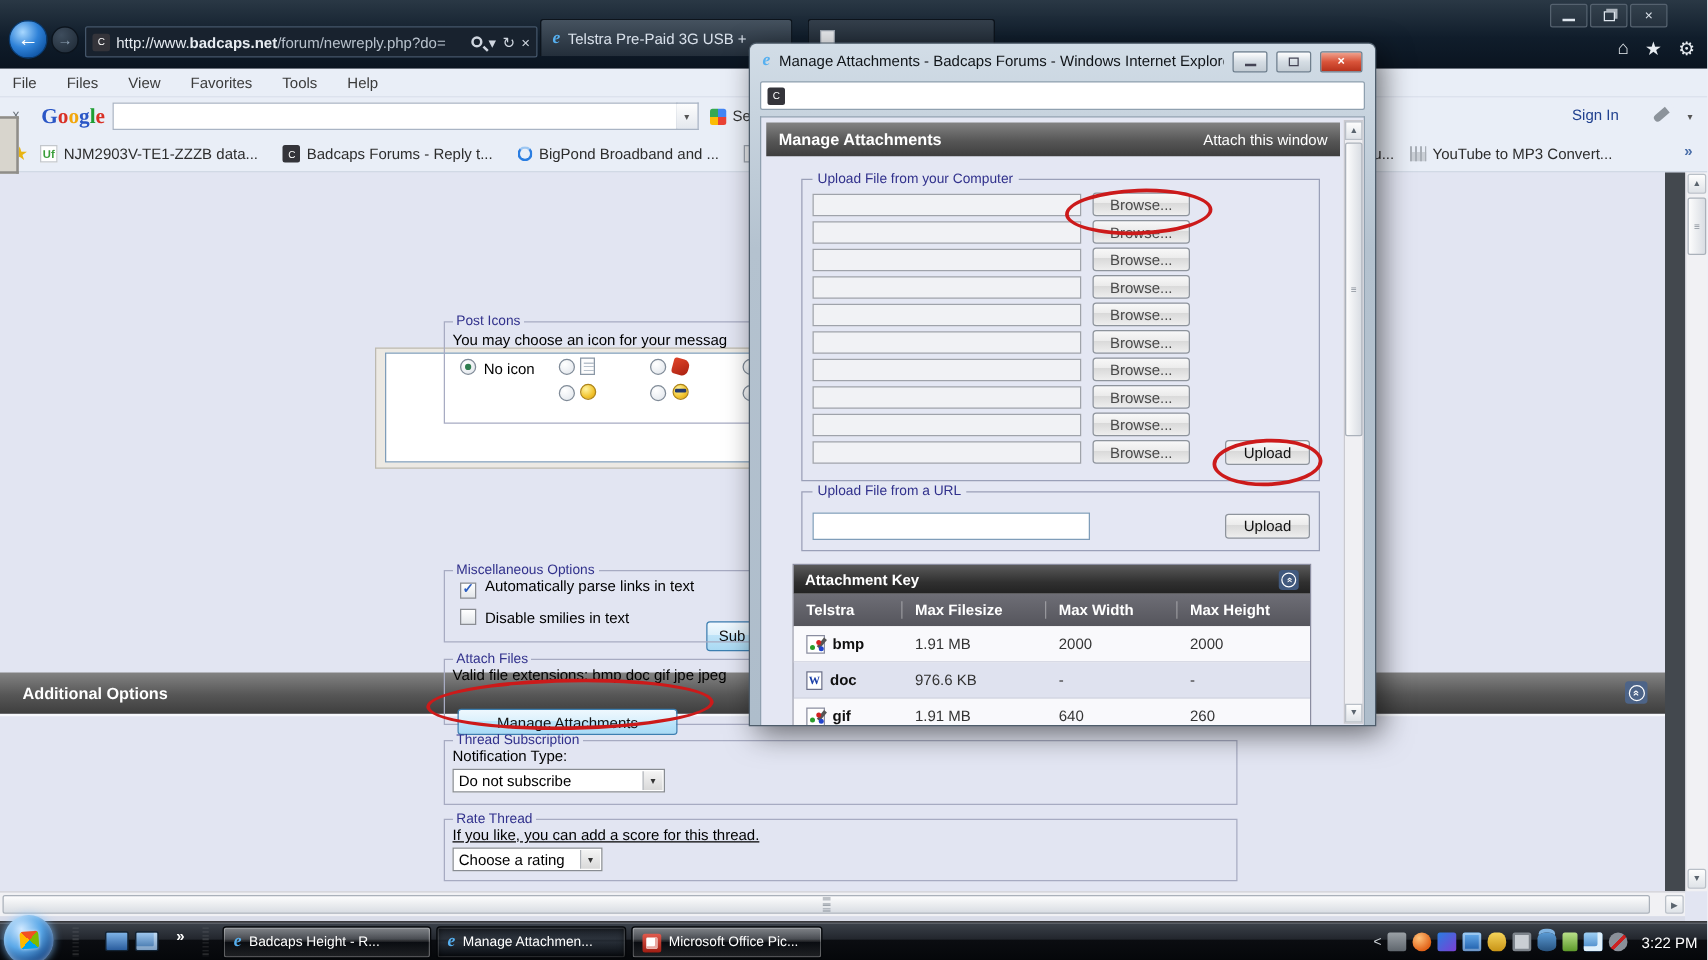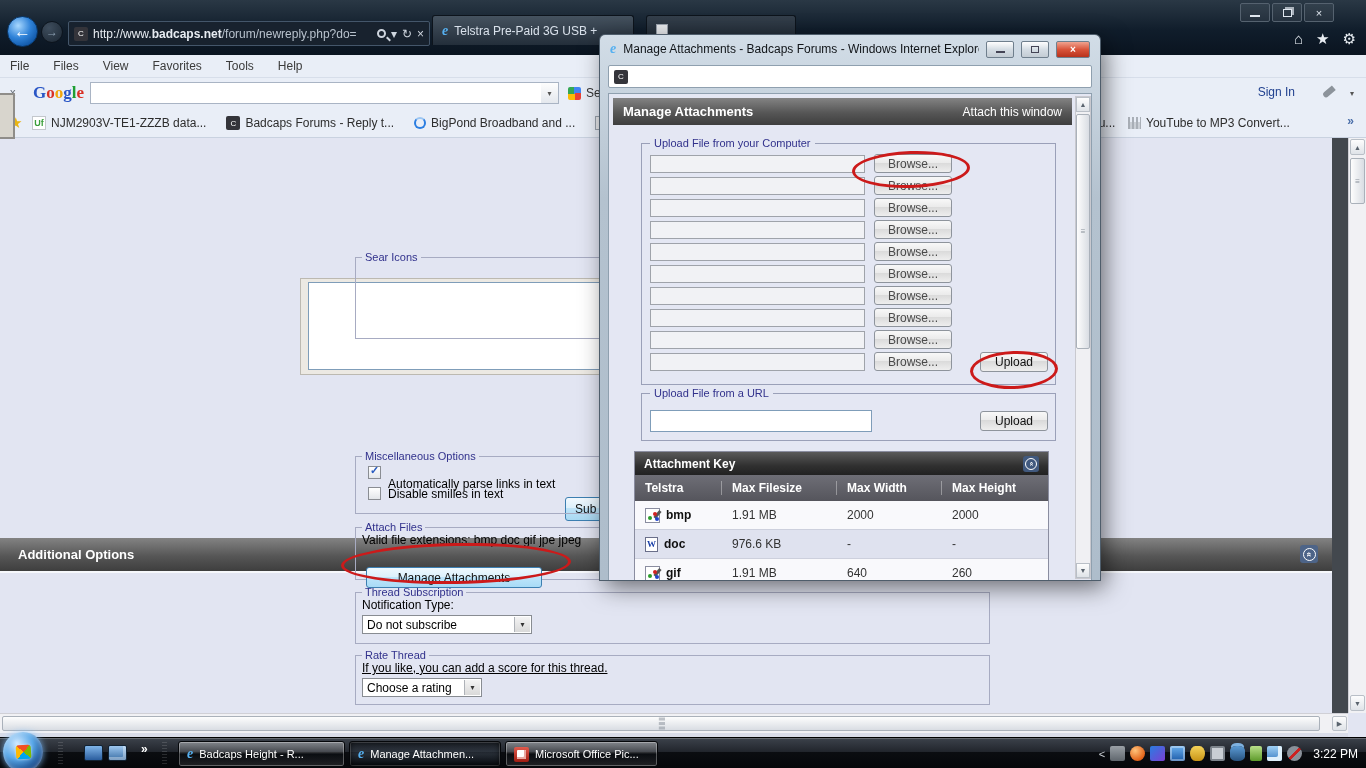--- a/index.html
+++ b/index.html
@@ -246,21 +246,38 @@
   </div>
 
   <div class="bgwin"></div>
 
   <div class="page">
     <div class="msgpanel">
       <div class="msgarea"></div>
     </div>
 
     <fieldset class="fs" style="left:355px;top:113px;width:250px;height:88px">
-      <legend>Sear Icons</legend>
+      <legend>Post Icons</legend>
+      <div class="inner">
+        <span class="smalltxt nw" style="position:absolute;left:6px;top:2px">You may choose an icon for your messag</span>
+        <span class="radio" style="position:absolute;left:12px;top:24px">
+            <span class="dot"></span>
+          </span>
+        <span class="smalltxt" style="position:absolute;left:31px;top:25px">No icon</span>
+        <span class="radio" style="position:absolute;left:91px;top:24px"></span>
+        <span class="icon-doclines" style="position:absolute;left:108px;top:23px"></span>
+        <span class="radio" style="position:absolute;left:164px;top:24px"></span>
+        <span class="thumbdown" style="position:absolute;left:182px;top:24px"></span>
+        <span class="radio" style="position:absolute;left:238px;top:24px"></span>
+        <span class="radio" style="position:absolute;left:91px;top:45px"></span>
+        <span class="smiley" style="position:absolute;left:108px;top:44px"></span>
+        <span class="radio" style="position:absolute;left:164px;top:45px"></span>
+        <span class="smiley cool" style="position:absolute;left:182px;top:44px"></span>
+        <span class="radio" style="position:absolute;left:238px;top:45px"></span>
+      </div>
     </fieldset>
 
     <div class="subbtn">
         <span>Sub</span>
       </div>
 
     <div class="addbar darkbar">
       <span>Additional Options</span>
       <span class="collapse">
           <span class="ring">
@@ -268,21 +285,21 @@
           </span>
         </span>
     </div>
 
     <fieldset class="fs" style="left:355px;top:312px;width:635px;height:64px">
       <legend>Miscellaneous Options</legend>
       <div class="inner">
         <span class="cb" style="position:absolute;left:12px;top:4px">
             <span class="tick">✓</span>
           </span>
-        <span class="smalltxt" style="position:absolute;left:32px;top:15px">Automatically parse links in text</span>
+        <span class="smalltxt" style="position:absolute;left:32px;top:0">Automatically parse links in text</span>
         <span class="cb" style="position:absolute;left:12px;top:25px"></span>
         <span class="smalltxt" style="position:absolute;left:32px;top:25px">Disable smilies in text</span>
       </div>
     </fieldset>
 
     <fieldset class="fs" style="left:355px;top:383px;width:635px;height:59px">
       <legend>Attach Files</legend>
       <div class="inner">
         <span class="smalltxt nw" style="position:absolute;left:6px;top:0px">Valid file extensions: bmp doc gif jpe jpeg</span>
         <div class="mng">

